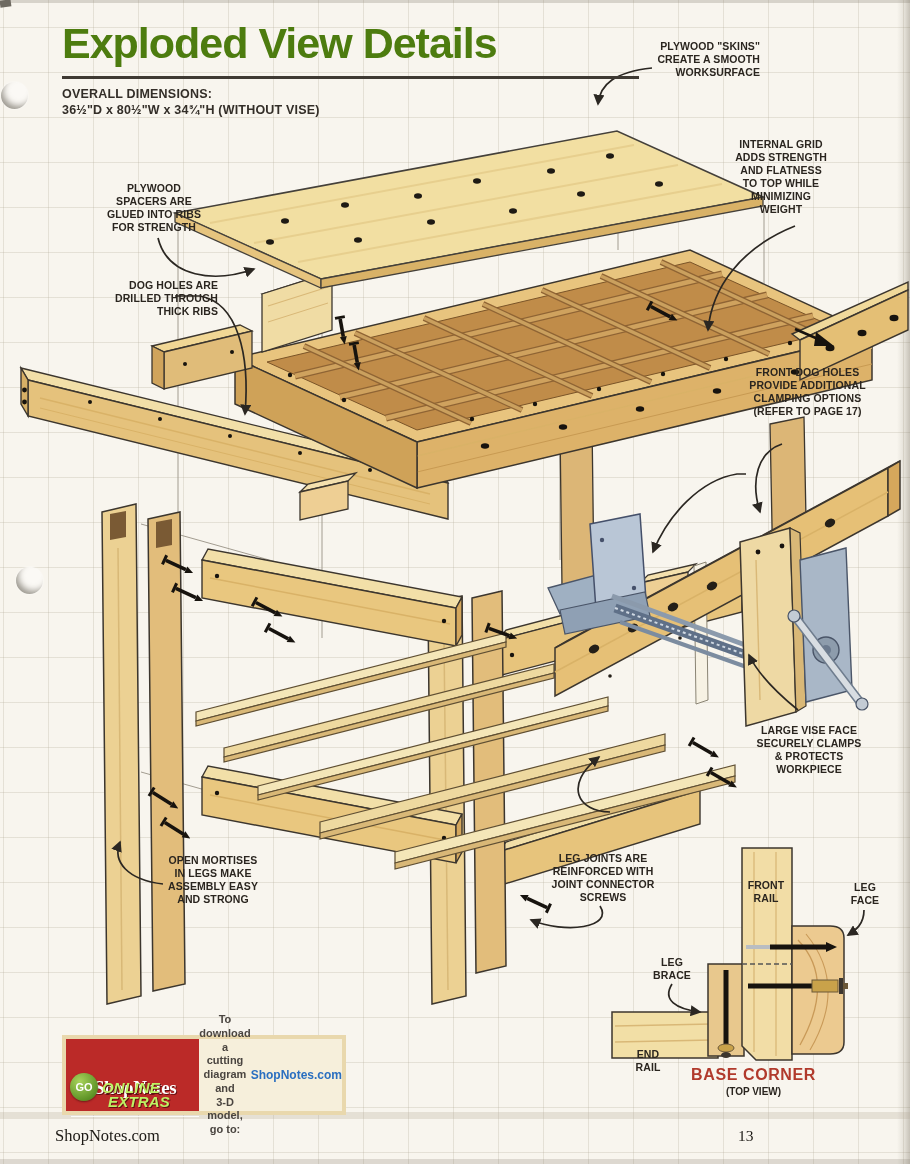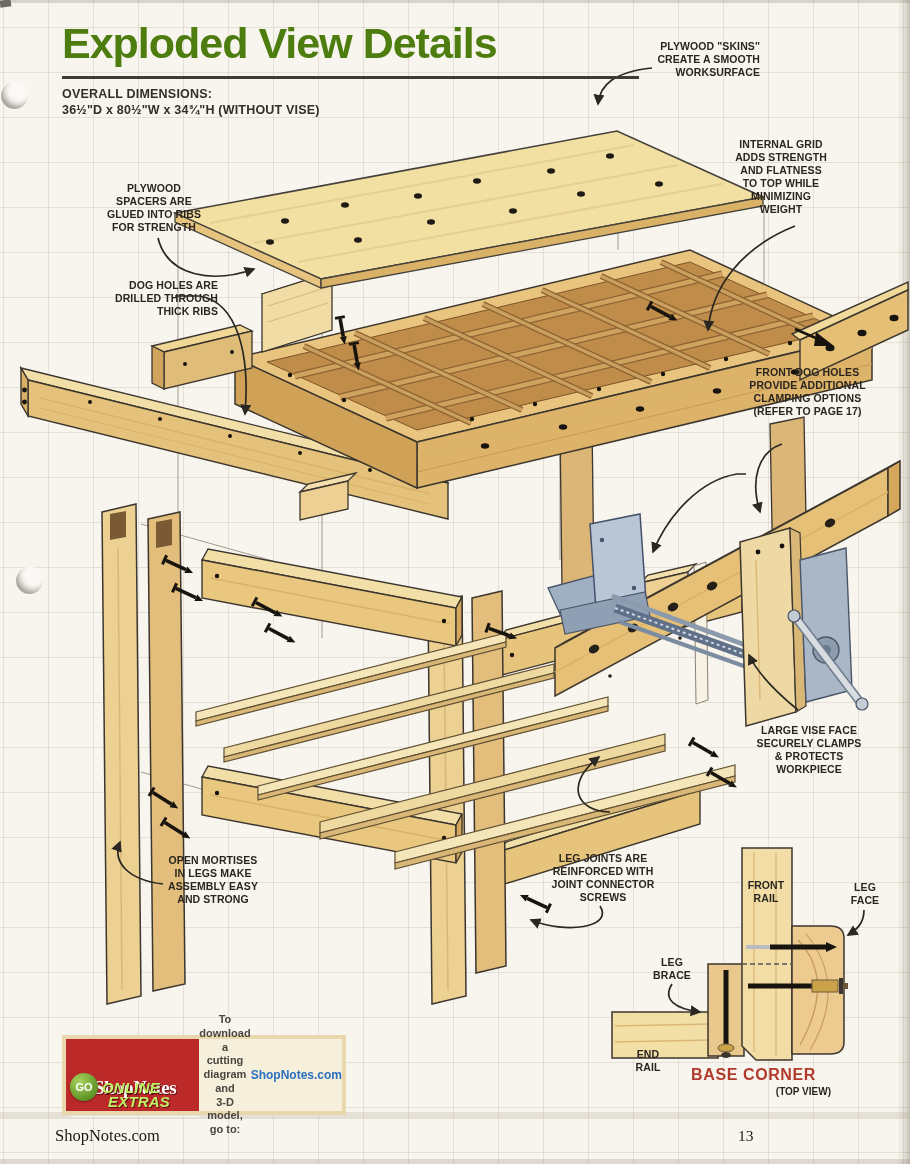--- a/index.html
+++ b/index.html
@@ -32,21 +32,21 @@
   }
   .title-rule{position:absolute;left:62px;top:76px;width:577px;height:3px;background:#3f3a33;}
   .dims{
     position:absolute;left:62px;top:86px;
     font:bold 12.5px/1.3 "Liberation Sans",sans-serif;color:#332e28;letter-spacing:.2px;
   }
   
   .co{position:absolute;font:bold 10.5px/1.24 "Liberation Sans",sans-serif;color:#2a251f;white-space:pre-line;letter-spacing:.1px;}
   .tc{text-align:center}.tr{text-align:right}.tl{text-align:right}
   .inset-title{position:absolute;font:bold 16px/1.1 "Liberation Sans",sans-serif;color:#b13a2c;letter-spacing:.6px;text-align:center;white-space:pre-line;}
-  .inset-sub{position:absolute;font:bold 10px/1.1 "Liberation Sans",sans-serif;color:#2a251f;text-align:right;white-space:pre-line;}
+  .inset-sub{position:absolute;font:bold 10px/1.1 "Liberation Sans",sans-serif;color:#2a251f;text-align:center;white-space:pre-line;}
   svg#illo{position:absolute;left:0;top:0;}
   
   .promo{
     position:absolute;left:62px;top:1035px;width:284px;height:80px;
     background:#f6efdb;border:4px solid #e9d8ad;box-sizing:border-box;display:flex;
   }
   .promo-red{width:138px;height:100%;background:#bb2a28;position:relative;color:#fff;}
   .promo-brand{
     position:absolute;left:5px;top:4px;width:128px;text-align:center;
     font:bold 19px/1 "Liberation Serif",serif;letter-spacing:-.5px;

